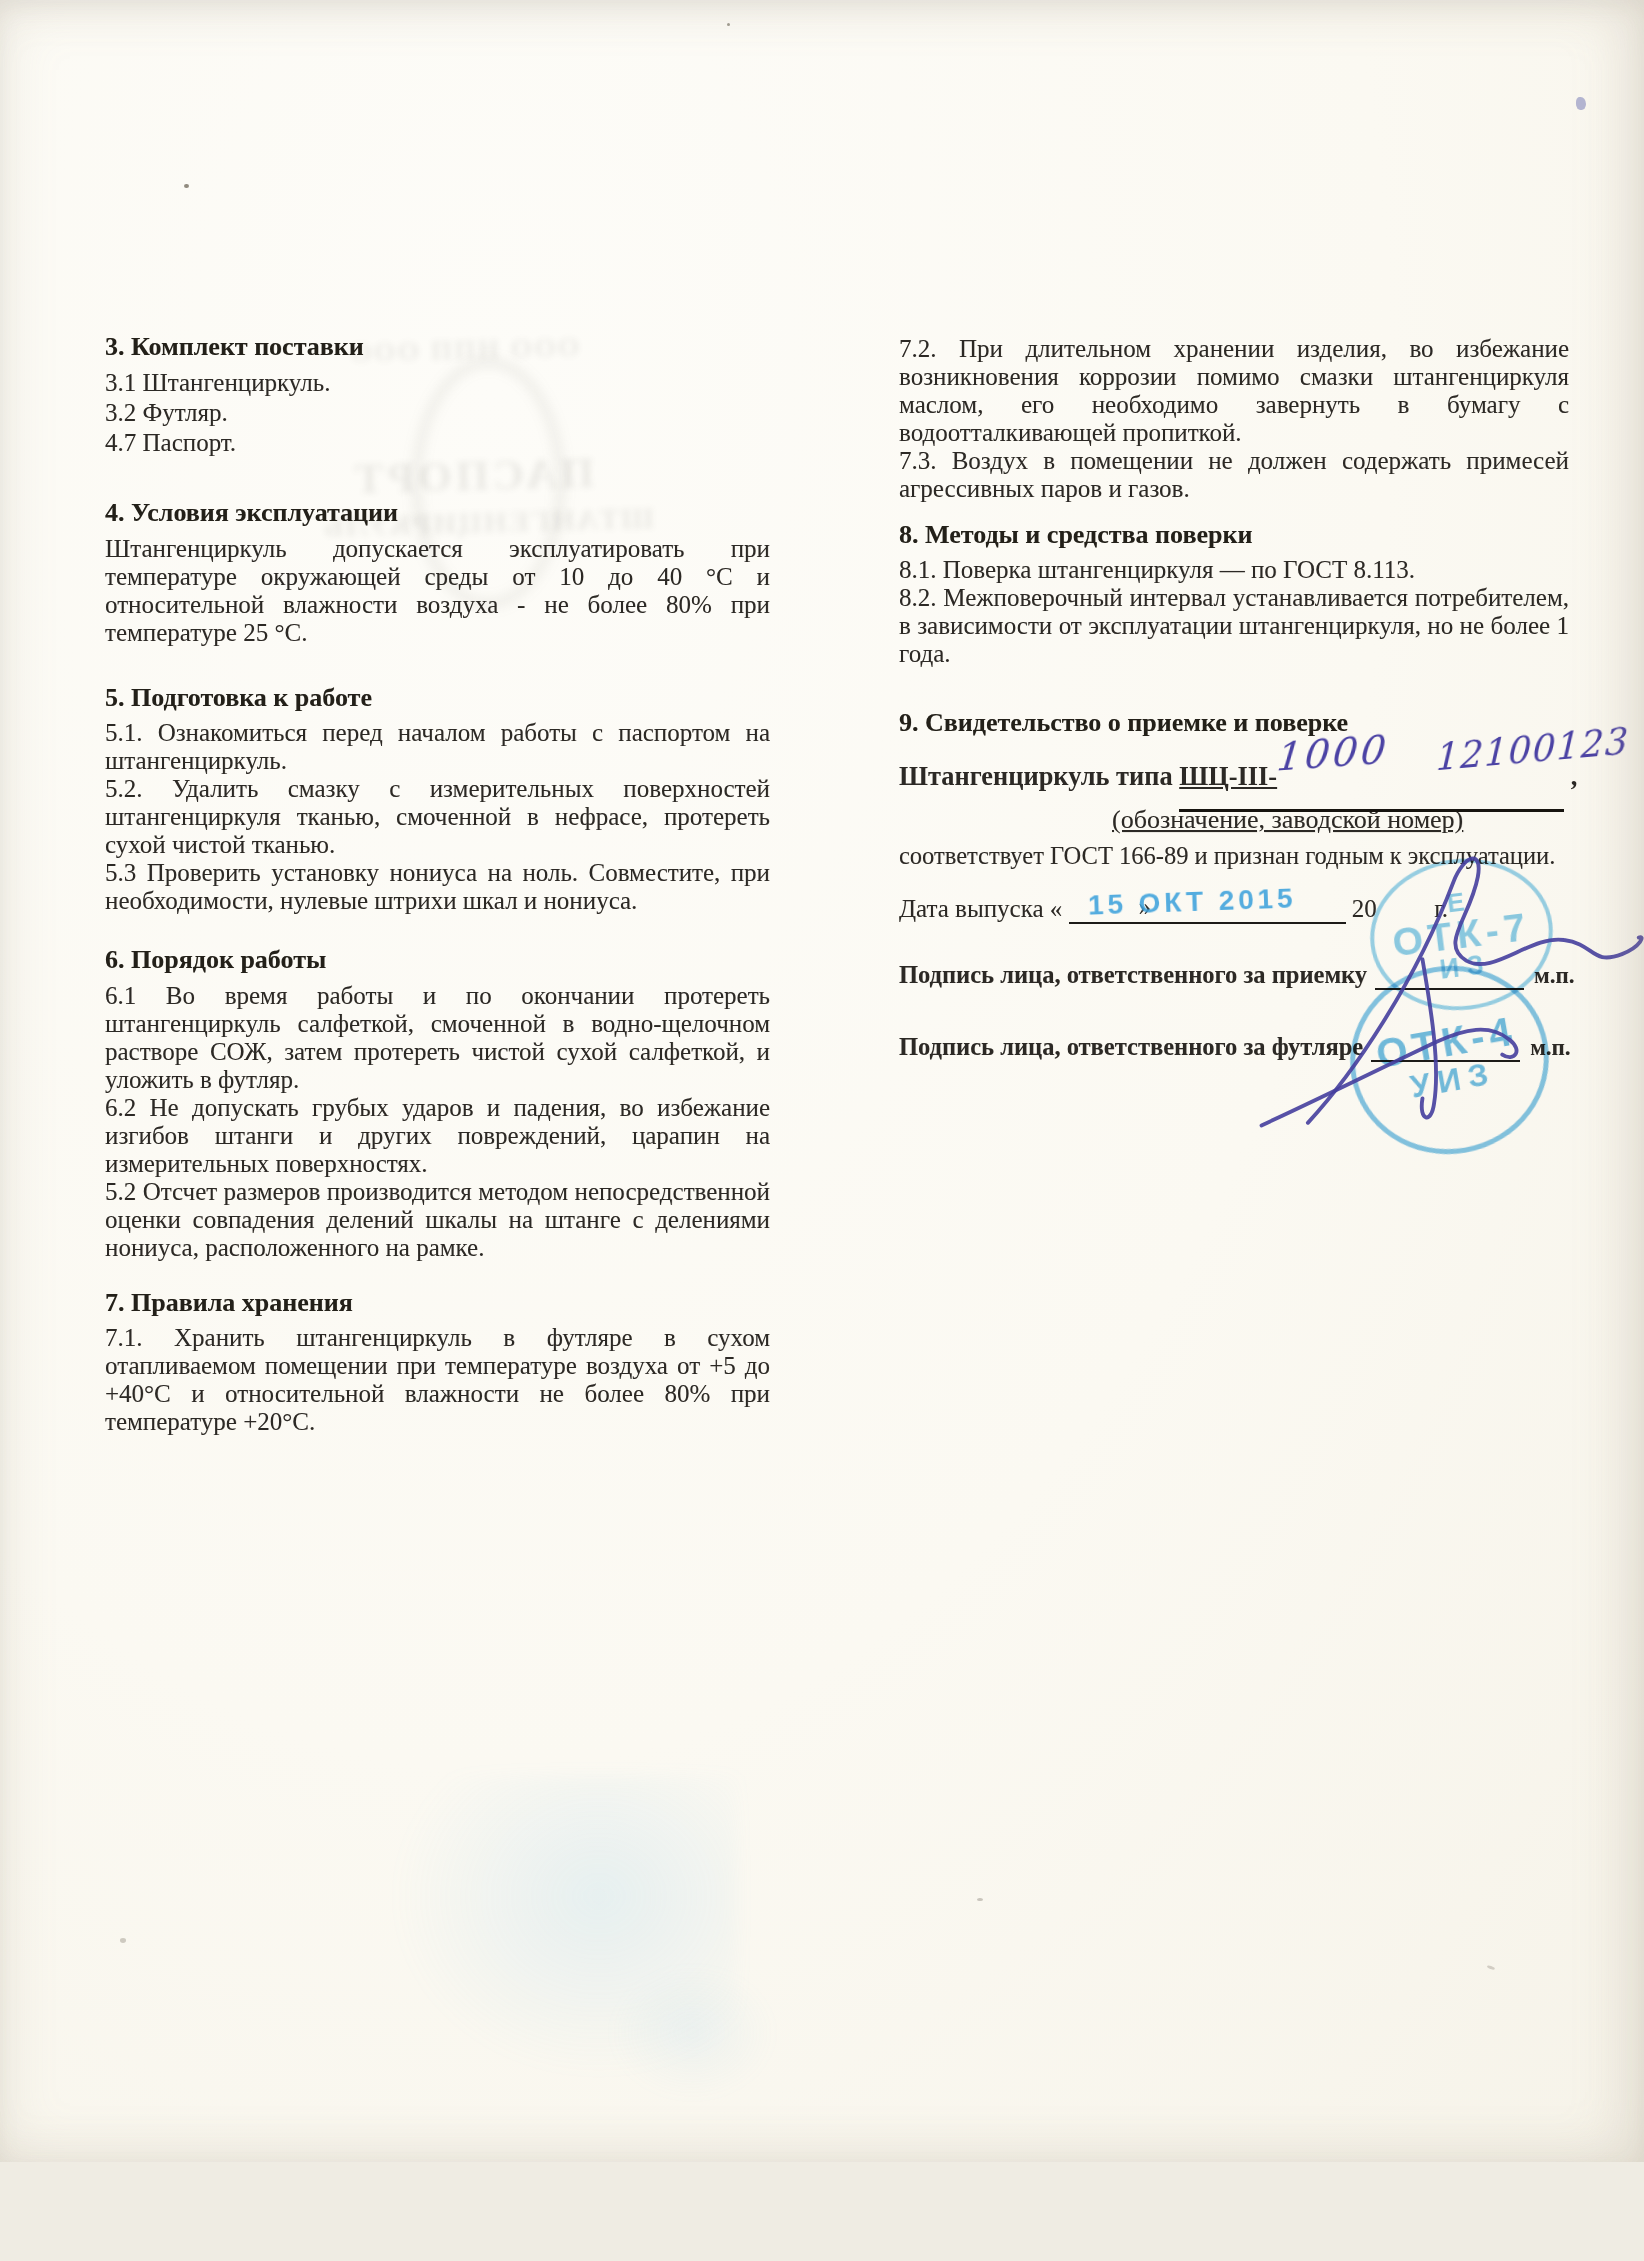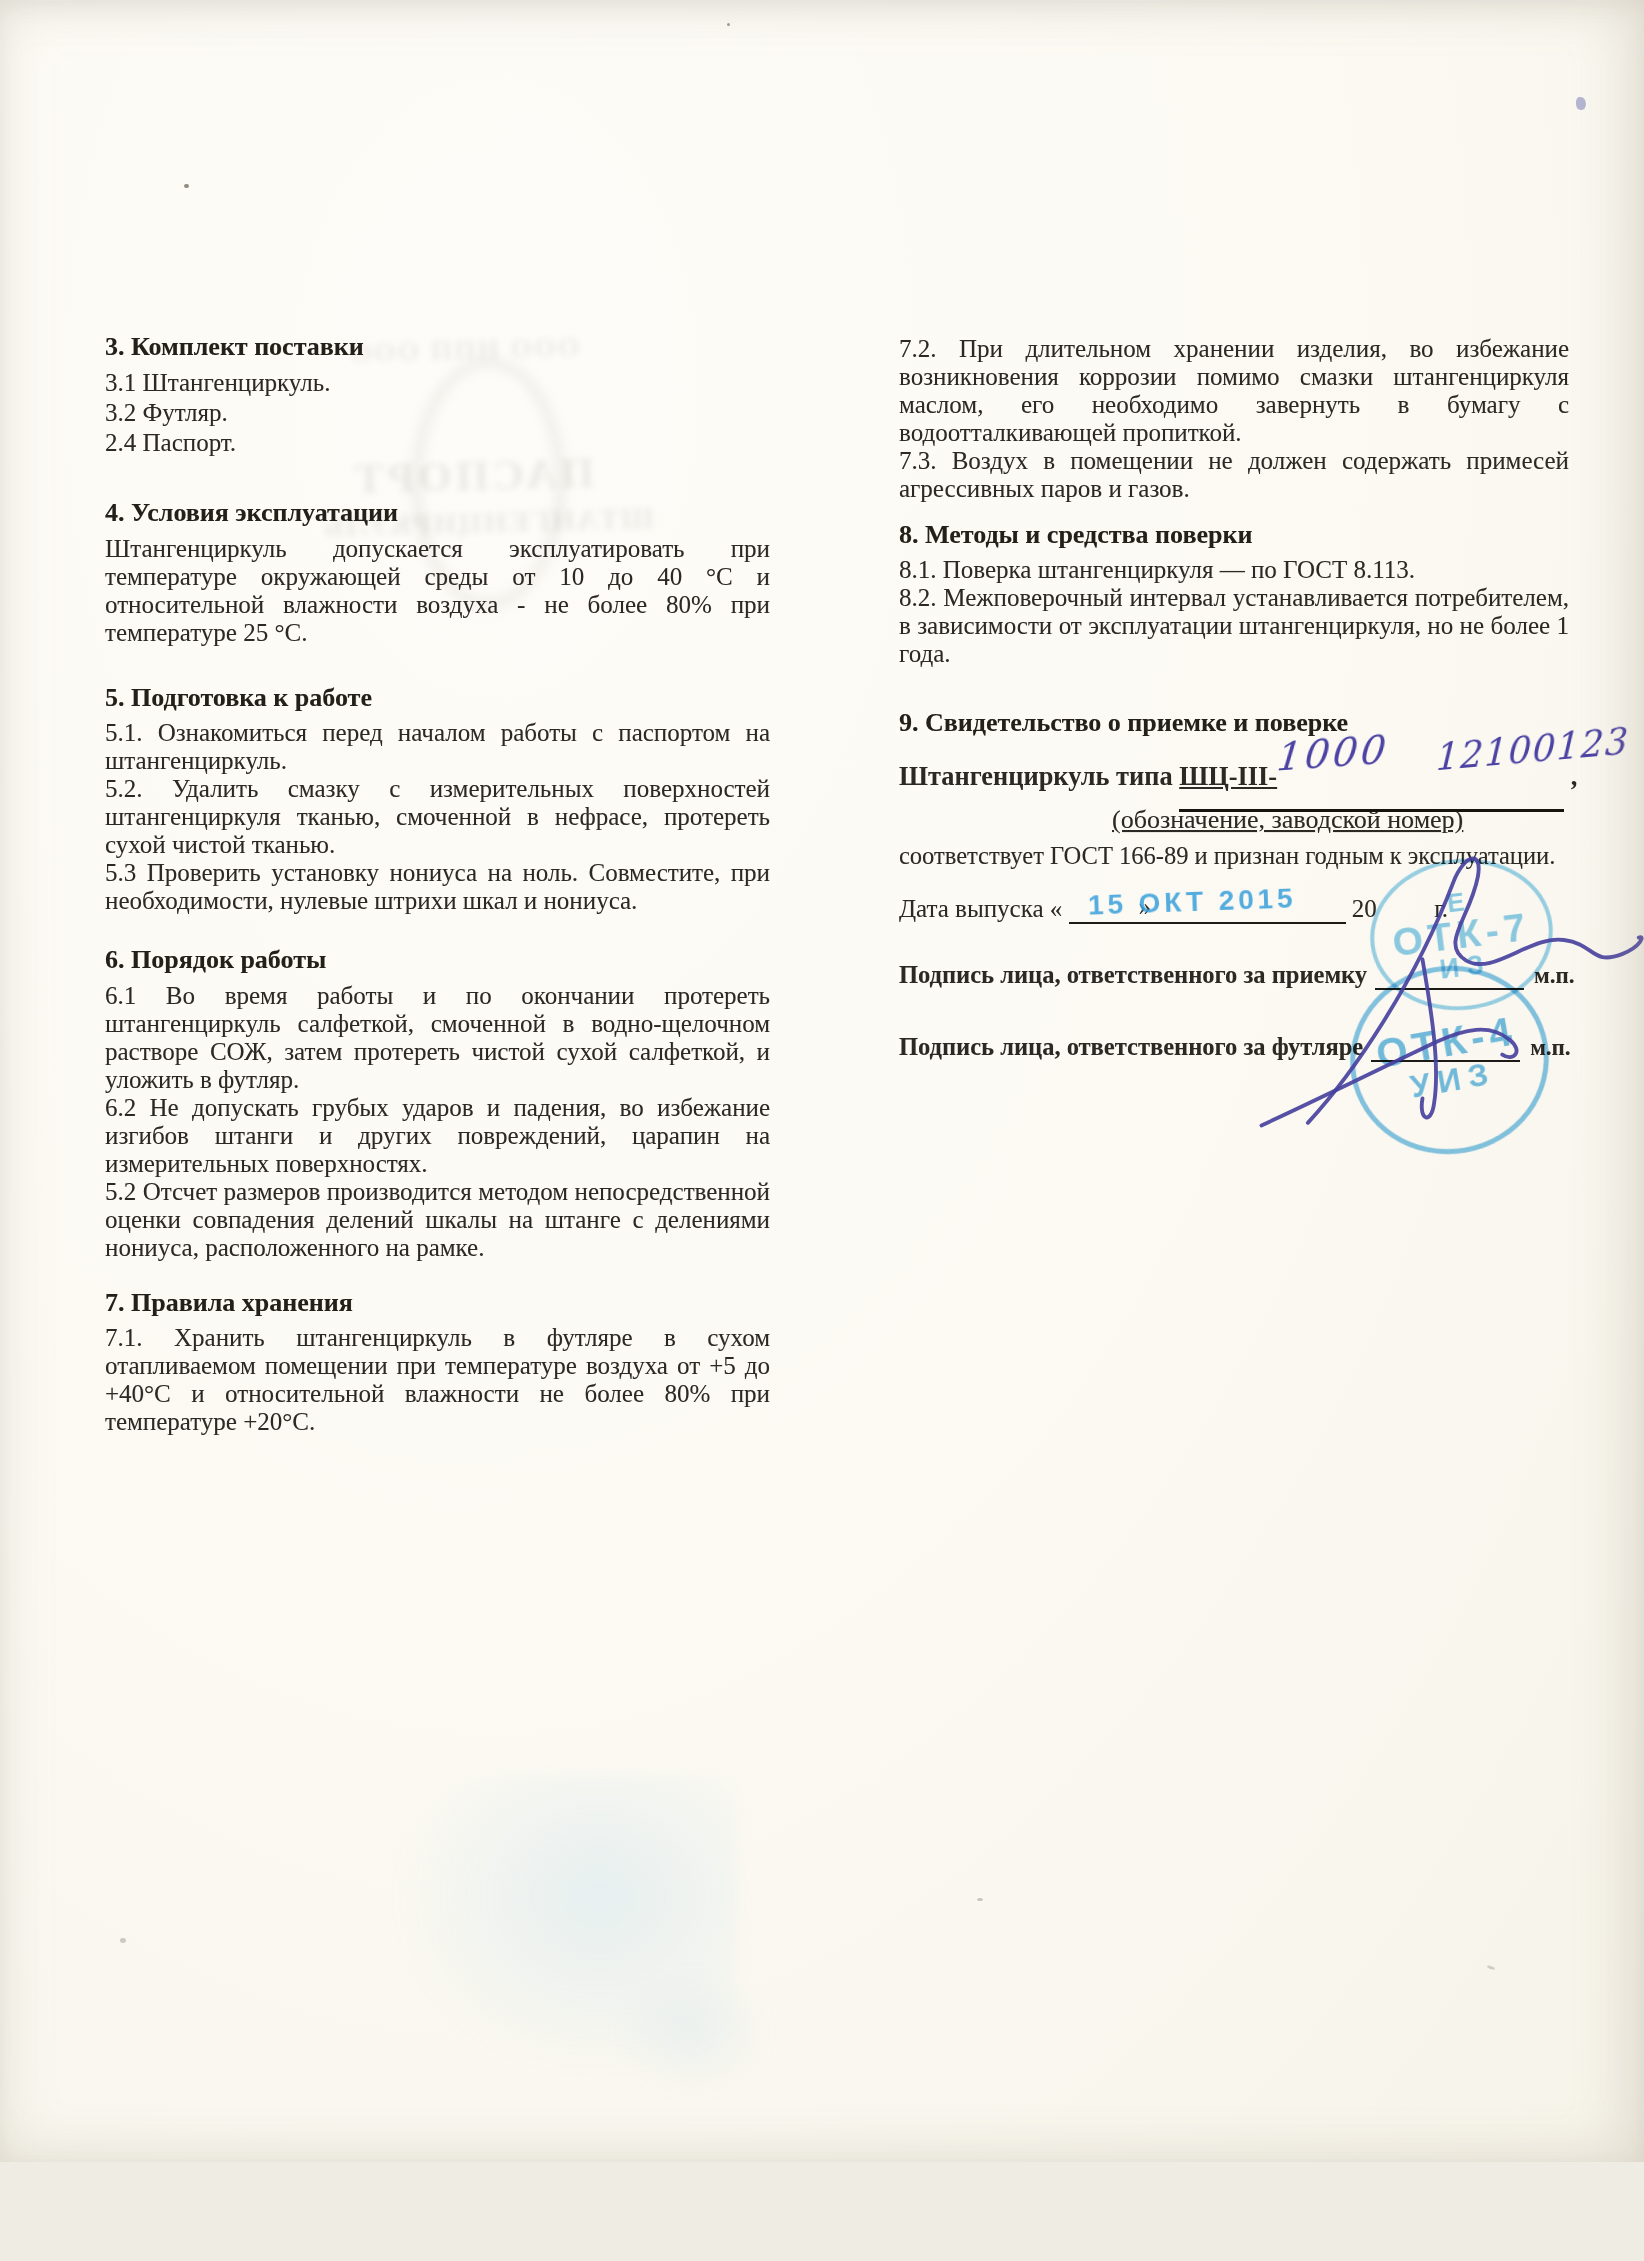--- a/index.html
+++ b/index.html
@@ -125,21 +125,21 @@
   <div class="speck sp2"></div>
   <div class="speck sp3"></div>
   <div class="speck sp4"></div>
   <div class="speck sp5"></div>
   <div class="speck sp6"></div>
 
   <div class="col col-left">
     <div class="h mb">3. Комплект поставки</div>
     <div class="li">3.1 Штангенциркуль.</div>
     <div class="li">3.2 Футляр.</div>
-    <div class="li">2.4 Паспорт.</div>
+    <div class="li">4.7 Паспорт.</div>
 
     <div class="h mb mt62">4. Условия эксплуатации</div>
     <div class="p">Штангенциркуль допускается эксплуатировать при температуре окружающей среды от 10 до 40 °С и относительной влажности воздуха - не более 80% при температуре 25 °С.</div>
 
     <div class="h mb mt56">5. Подготовка к работе</div>
     <div class="p">5.1. Ознакомиться перед началом работы с паспортом на штангенциркуль.</div>
     <div class="p">5.2. Удалить смазку с измерительных поверхностей штангенциркуля тканью, смоченной в нефрасе, протереть сухой чистой тканью.</div>
     <div class="p">5.3 Проверить установку нониуса на ноль. Совместите, при необходимости, нулевые штрихи шкал и нониуса.</div>
 
     <div class="h mb mt46">6. Порядок работы</div>

